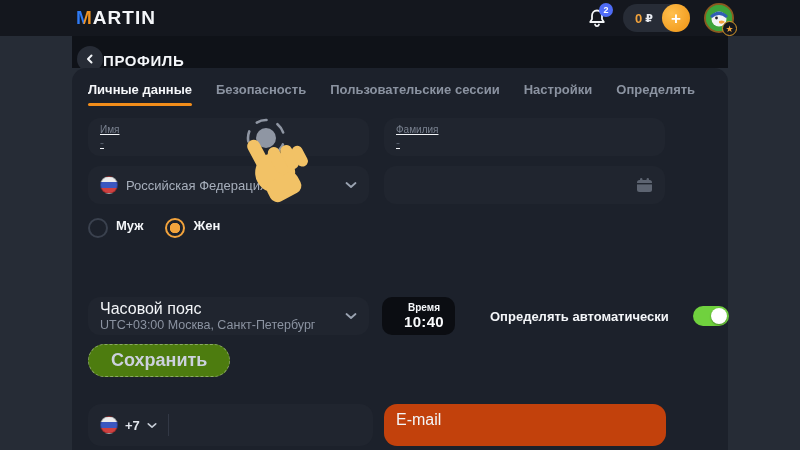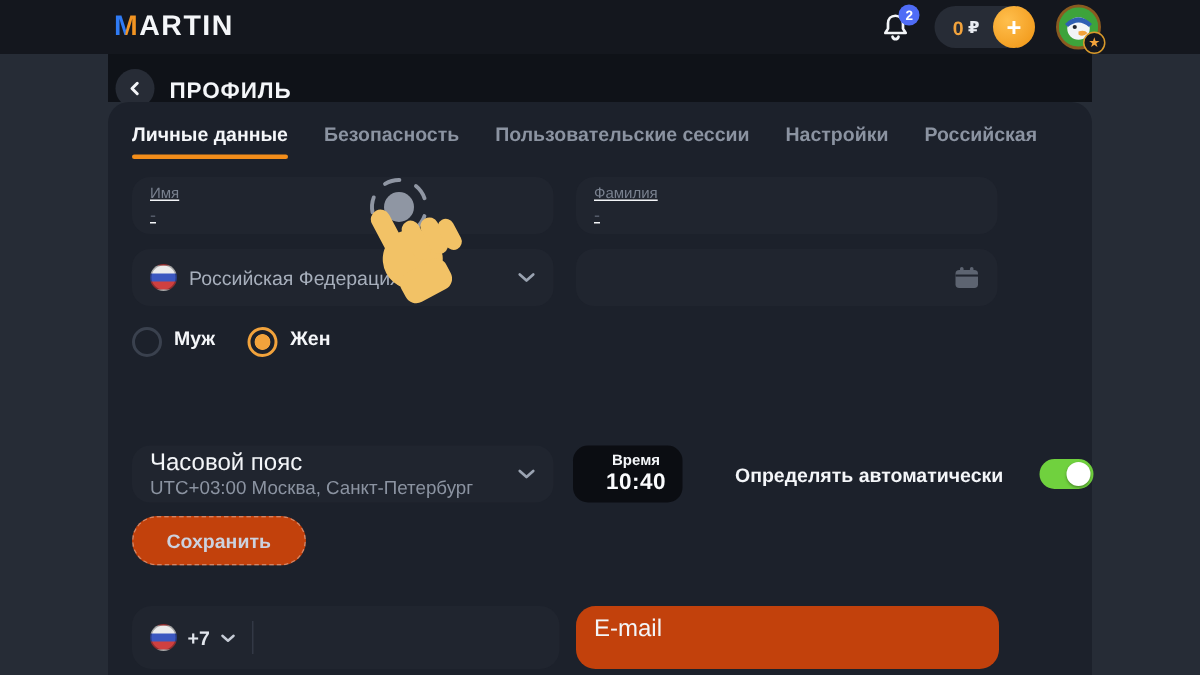--- a/index.html
+++ b/index.html
@@ -46,21 +46,21 @@
   .avatar-badge {
     position:absolute; right:-3px; bottom:-3px; width:15px; height:15px; border-radius:50%;
     background:#14171e; border:1px solid #d99a2b; color:#f2a33c; font-size:9px;
     display:flex; align-items:center; justify-content:center;
   }
 
   
   .content-wrap { position:absolute; left:72px; top:36px; width:656px; height:414px; }
   .profile-strip {
     position:absolute; left:0; top:0; width:656px; height:32px;
-    background:#0f1218; display:flex; align-items:center; gap:10px; padding-left:5px;
+    background:#0f1218; display:flex; align-items:center; padding-left:5px;
   }
   .back-btn {
     width:26px; height:26px; border-radius:50%; background:#272c36; border:none; cursor:pointer;
     display:flex; align-items:center; justify-content:center; margin-top:14px;
   }
   .page-title { font-size:15px; font-weight:800; letter-spacing:.6px; color:#f4f6f9; margin-top:16px; }
 
   .panel {
     position:absolute; left:0; top:32px; width:656px; height:382px;
     background:#1c212b; border-radius:14px 14px 0 0;
@@ -127,22 +127,22 @@
     width:36px; height:20px; border-radius:10px; background:#70d13e; position:relative; cursor:pointer; flex:none;
   }
   .toggle-knob {
     position:absolute; right:2px; top:2px; width:16px; height:16px; border-radius:50%; background:#fff;
     box-shadow:0 1px 2px rgba(0,0,0,.35);
   }
 
   
   .save-btn {
     position:absolute; left:16px; top:276px; height:33px; padding:0 22px;
-    background:#c2410c; border:1px dashed rgba(255,255,255,.35); border-radius:17px;
-    color:#ccd1de; font-size:13px; font-weight:700; cursor:pointer;
+    background:#4d7c0f; border:1px dashed rgba(255,255,255,.35); border-radius:17px;
+    color:#ccd1de; font-size:18px; font-weight:700; cursor:pointer;
     font-family:inherit;
   }
 
   
   .phone-field {
     position:absolute; left:16px; top:336px; width:285px; height:42px;
     background:#20252f; border-radius:13px; display:flex; align-items:center; padding:0 12px; gap:7px;
   }
   .phone-code { font-size:13px; font-weight:700; color:#e2e6ed; }
   .phone-divider { width:1px; height:22px; background:#323845; margin-left:4px; }
@@ -204,21 +204,21 @@
     <div class="page-title">ПРОФИЛЬ</div>
   </div>
 
   <div class="panel">
 
     <nav class="tabs">
       <div class="tab active">Личные данные</div>
       <div class="tab">Безопасность</div>
       <div class="tab">Пользовательские сессии</div>
       <div class="tab">Настройки</div>
-      <div class="tab">Российская</div>
+      <div class="tab">Определять</div>
     </nav>
 
     <div class="field col-l" style="top:50px; height:38px;">
       <div class="flabel">Имя</div>
       <div class="fvalue">-</div>
     </div>
     <div class="field col-r" style="top:50px; height:38px;">
       <div class="flabel">Фамилия</div>
       <div class="fvalue">-</div>
     </div>

